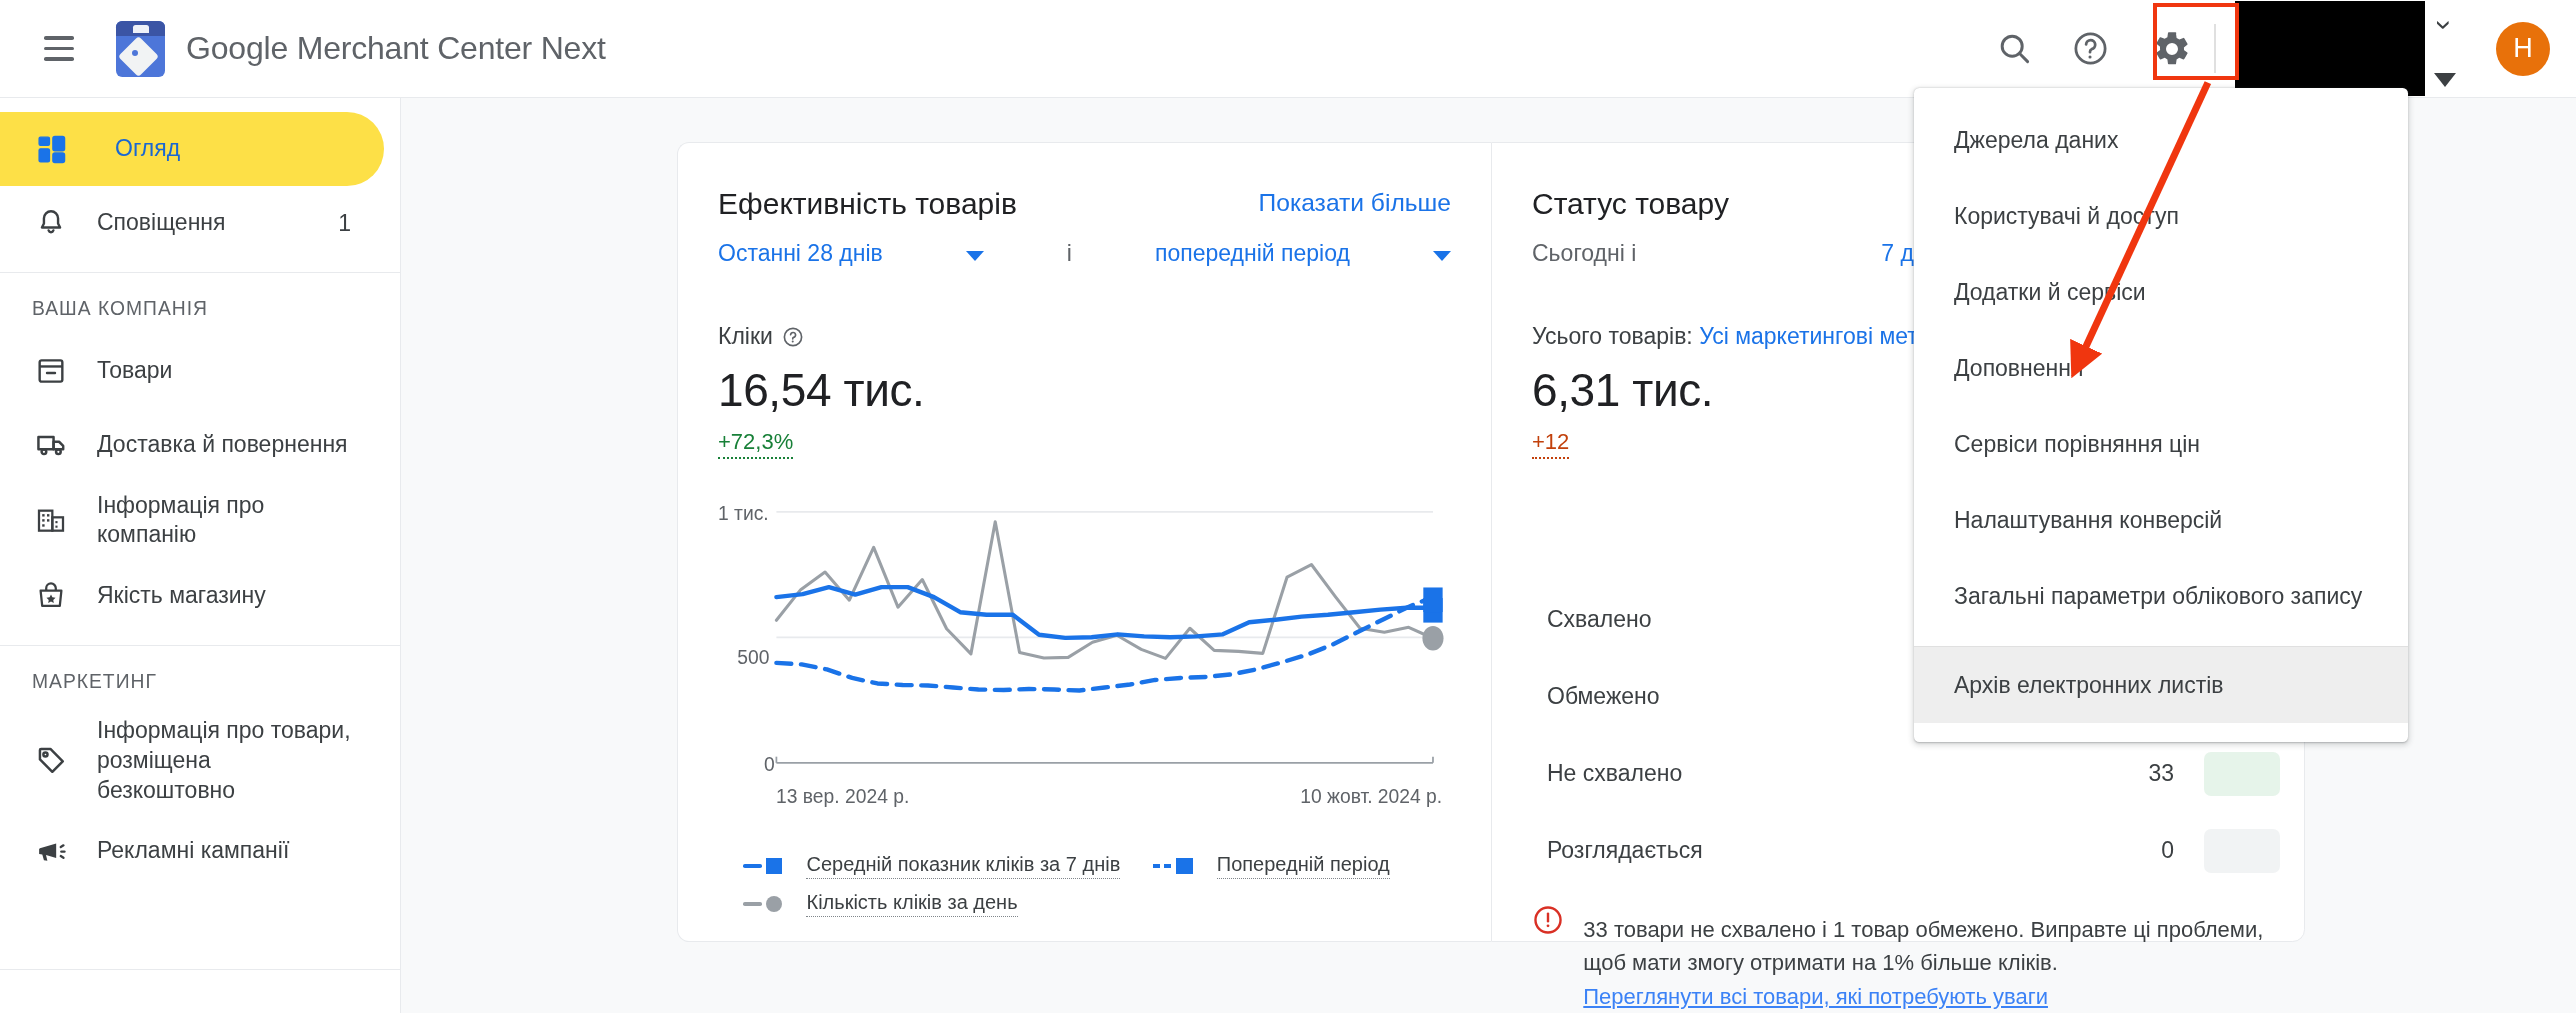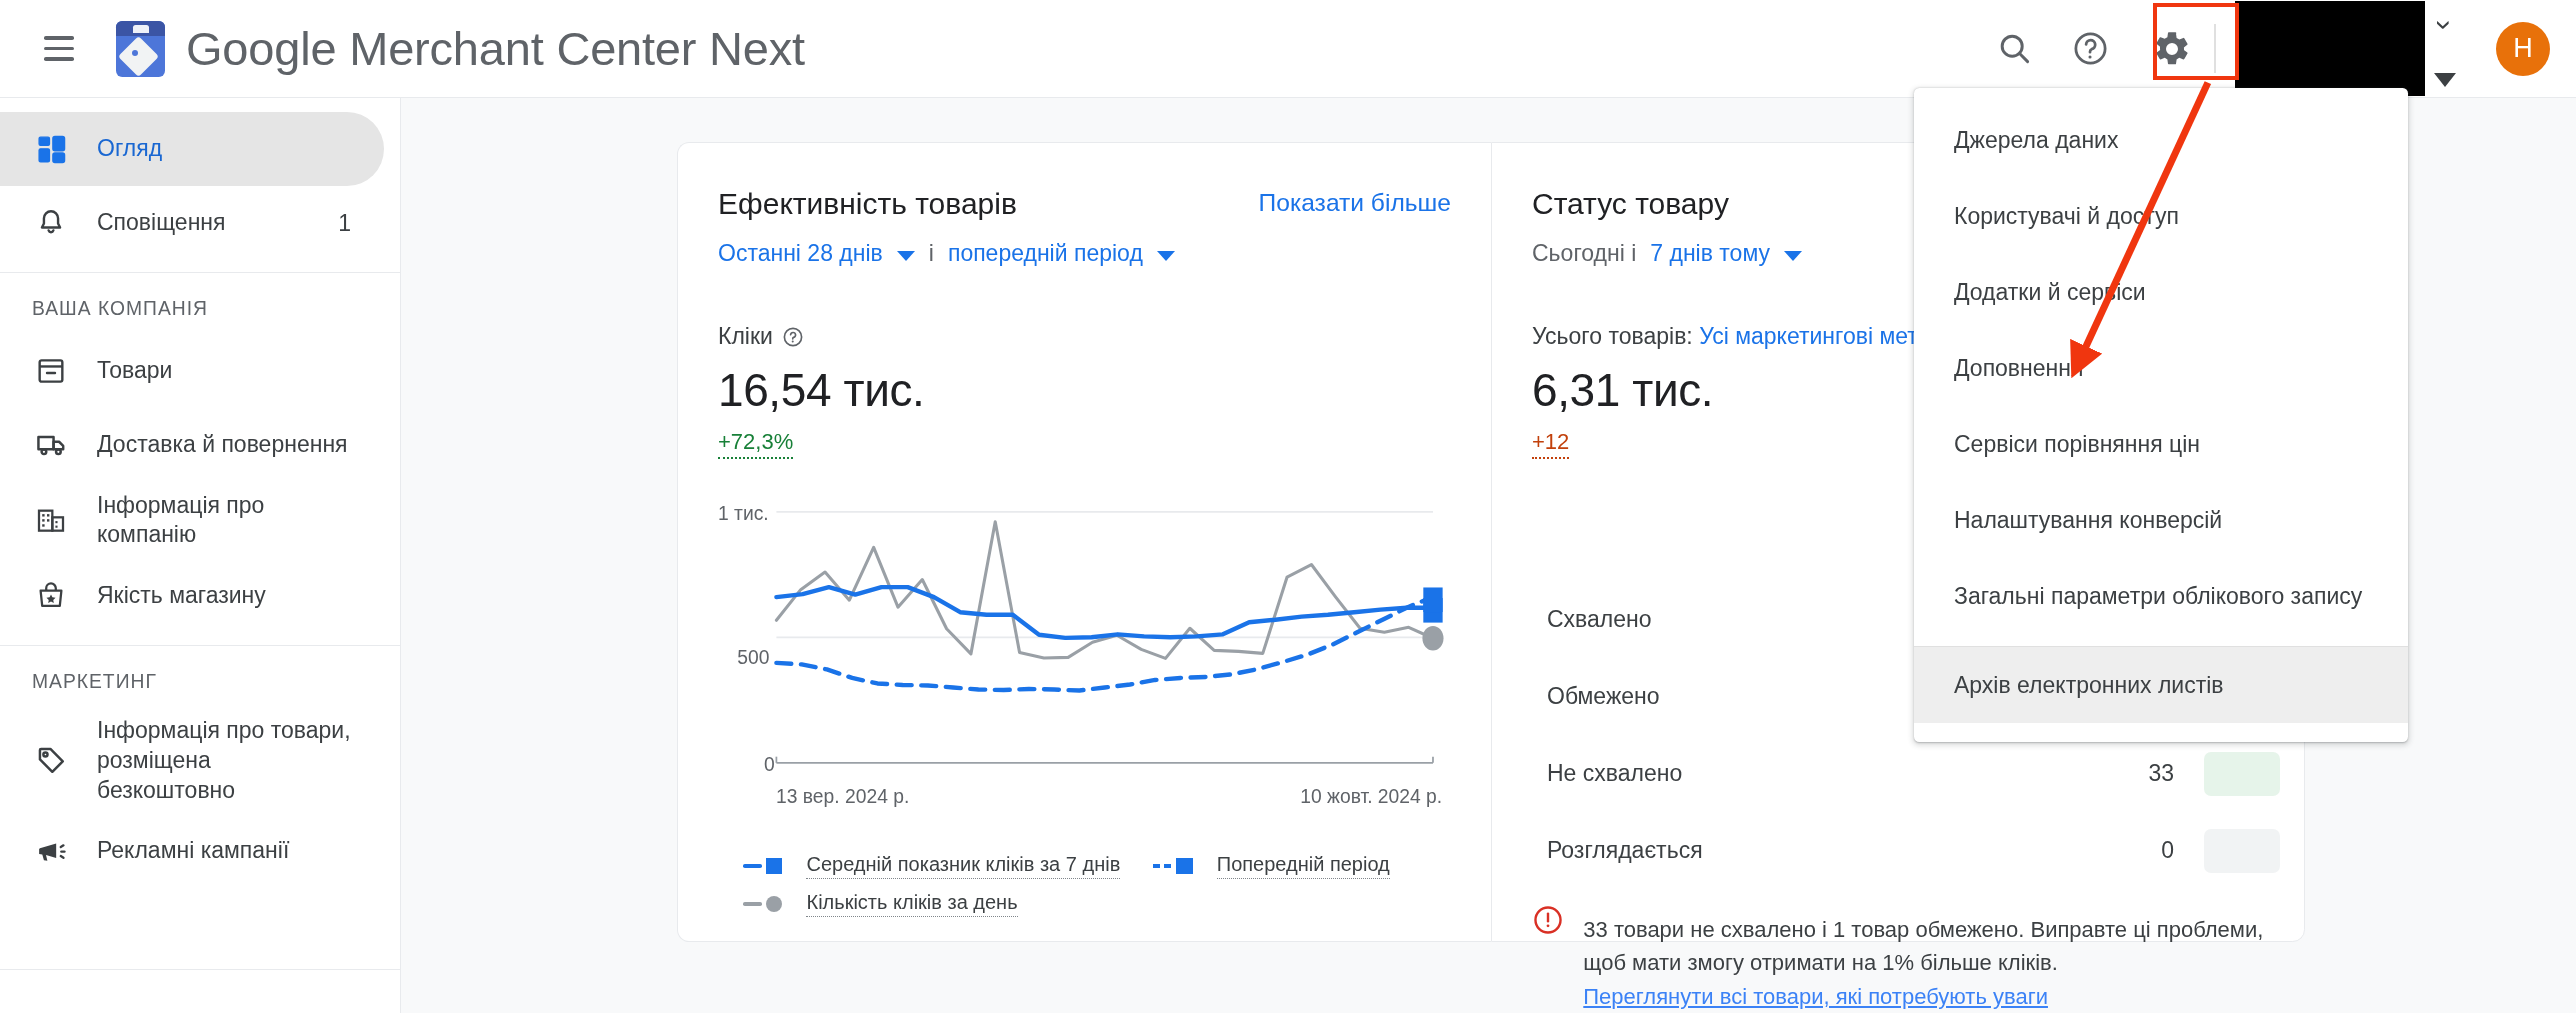--- a/index.html
+++ b/index.html
@@ -30,21 +30,21 @@
   }
   .brandlogo .tagtop{ position:absolute; left:0; top:0; width:100%; height:15px; background:#3b55a5;}
   .brandlogo .notch{ position:absolute; left:50%; top:4.4px; transform:translateX(-50%);
      width:16px; height:8px; background:#eef1f8; border-radius:2.6px 2.6px 0 0;}
   .brandlogo .tagshape{
     position:absolute; left:8px; top:21px; width:29px; height:29px; background:#f1f3f4;
     border-radius:3.5px 3.5px 3.5px 3.5px; transform:rotate(45deg);
   }
   .brandlogo .taghole{ position:absolute; left:16px; top:29px; width:6.2px; height:6.2px;
      background:#4d76d9; border-radius:50%; z-index:2;}
-  .brandtitle{ margin-left:21px; font-size:47px; color:#5f6368; letter-spacing:-0.2px; white-space:nowrap;}
+  .brandtitle{ margin-left:21px; font-size:32px; color:#5f6368; letter-spacing:-0.2px; white-space:nowrap;}
   .brandtitle b{ color:#5f6368; font-weight:400; }
 
   .topright{ margin-left:auto; display:flex; align-items:center; height:100%; }
   .iconbtn{ width:51px; height:51px; border-radius:50%; display:flex; align-items:center;
      justify-content:center; cursor:pointer; margin:0 12.3px;}
   .iconbtn svg{ display:block; }
   #gear-wrap{ position:relative; width:88px; height:88px; display:flex; align-items:center; justify-content:center;}
   #gear-divider{ position:absolute; right:0; top:19.3px; width:1.8px; height:49px; background:#e0e0e0;}
   #redacted{ width:190px; height:95px; background:#000; margin-left:19.3px; }
   .chevcol{ display:flex; flex-direction:column; align-items:center; justify-content:space-between;
@@ -60,39 +60,39 @@
     position:absolute; left:0; top:98px; width:401px; height:915px;
     background:#fff; border-right:0.9px solid #e8eaed; z-index:3;
     padding-top:14px; overflow:hidden;
   }
   .navitem{
     display:flex; align-items:center; min-height:74px; padding:8.8px 0 8.8px 28px;
     border-radius:0 42px 42px 0; margin-right:16px; cursor:pointer;
     color:#3c4043; font-size:23px;
   }
   .navitem .ico{ width:46px; min-width:46px; display:flex; align-items:center; justify-content:center; margin-right:23px;}
-  .navitem.active{ background:#e5e5e5; color:#1967d2; }
+  .navitem.active{ background:#fde047; color:#1967d2;gap:18px; }
   .navitem.active .ico svg *{ fill:#1a73e8; stroke:#1a73e8; }
   .navitem .lbl{ line-height:1.3; max-width:255px; }
   .navitem .count{ margin-left:auto; margin-right:33px; font-size:23px; color:#3c4043;}
   .sechead{ font-size:19.3px; letter-spacing:1px; color:#5f6368; padding:24.6px 0 14px 32px; text-transform:uppercase;}
   .divider{ height:0.9px; background:#e8eaed; margin:12.3px 0 0 0; }
 
   
   #main{ position:absolute; left:401px; top:98px; width:2175px; height:915px;
     background:#f8f9fa; overflow:hidden; }
   #cards{ position:absolute; left:276px; top:44px; display:flex; }
   .card{ background:#fff; border:0.9px solid #e8eaed; width:814px; height:800px;
      position:relative; }
   #card-perf{ border-radius:12.3px 0 0 12.3px; border-right:none; }
   #card-status{ border-radius:0 12.3px 12.3px 0; }
   .cardpad{ padding:44px 40px 0 40px; }
   .cardtitle{ font-size:30px; color:#202124; font-weight:400; }
   .showmore{ position:absolute; right:40px; top:46px; color:#1a73e8; font-size:24.6px; cursor:pointer; }
-  .daterow{ margin-top:19.3px; display:flex; align-items:center; font-size:23px; color:#1a73e8; }
+  .daterow{ margin-top:19.3px; display:flex; align-items:center; font-size:23px; color:#1a73e8;justify-content:space-between; }
   .daterow .sel{ cursor:pointer; }
   .caret{ width:0;height:0;border-left:9.7px solid transparent;border-right:9.7px solid transparent;
      border-top:10.5px solid #1a73e8; margin:3.5px 0 0 14px;}
   .daterow .sep{ color:#5f6368; margin:0 14px; }
   .metricname{ margin-top:56px; font-size:23px; color:#3c4043; display:flex; align-items:center; gap:8.8px;}
   .bignum{ margin-top:12.3px; font-size:46px; color:#202124; font-weight:400; letter-spacing:-0.4px;}
   .delta{ margin-top:12.3px; font-size:22px; border-bottom:2.6px dotted currentColor; display:inline-block; padding-bottom:1.8px;}
   .delta.pos{ color:#188038; }
   .delta.neutral{ color:#c2410c; }
 

